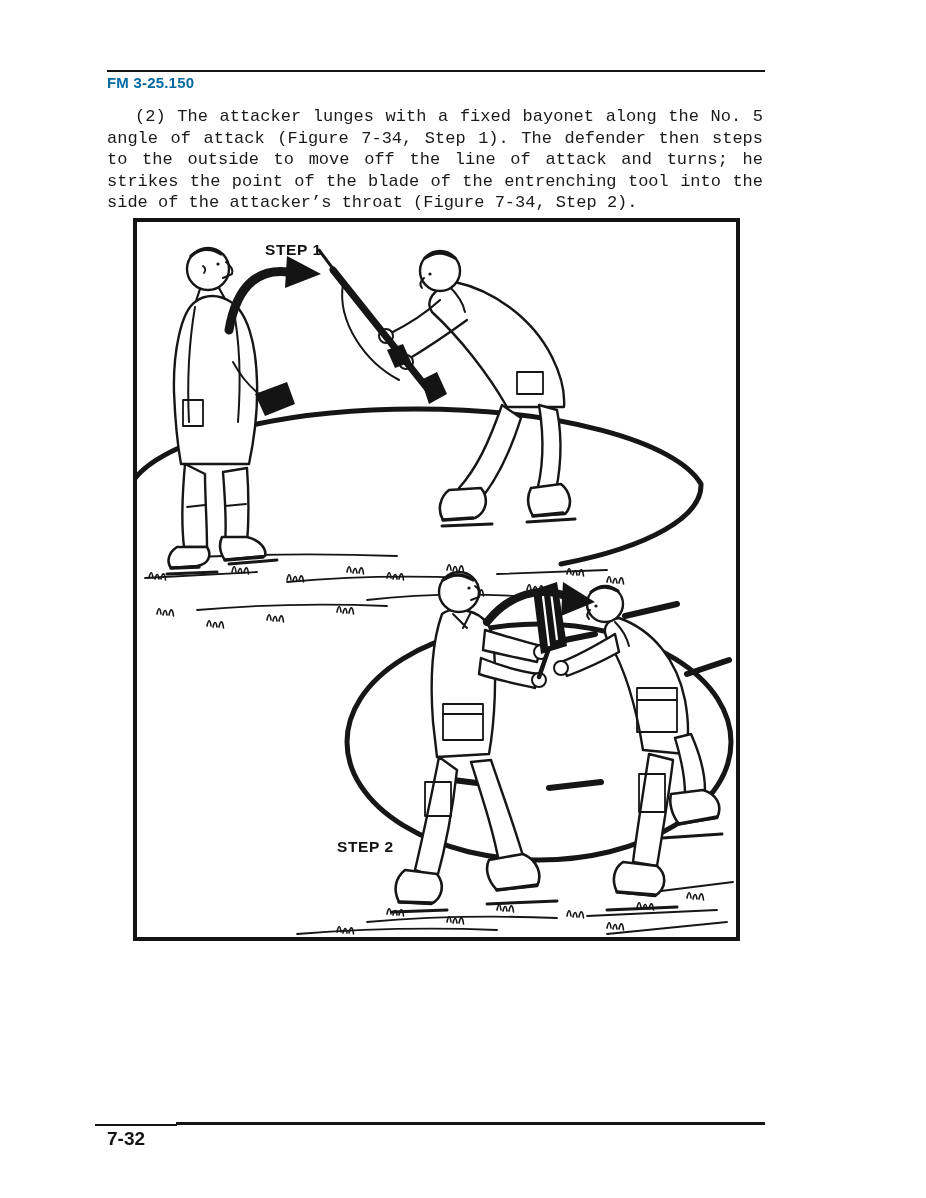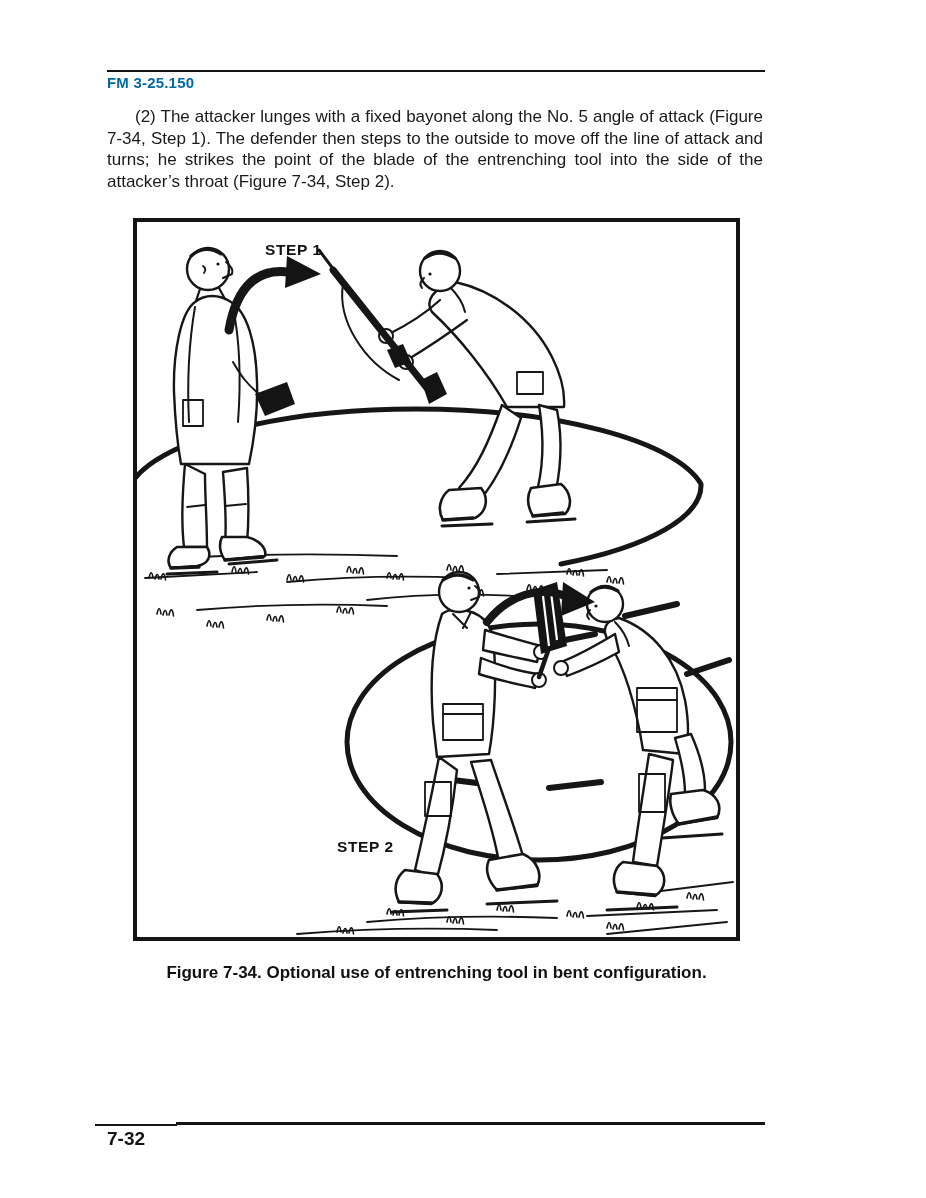--- a/index.html
+++ b/index.html
@@ -19,21 +19,21 @@
     color:#0369a1;
     margin-top:22px;
   }
   .header-rule{
     position:absolute;left:107px;top:70px;width:658px;height:2px;
     background:#141414;
   }
   
   .body-para{
     position:absolute;left:107px;top:106px;width:656px;
-    font-family:Liberation Sans, sans-serif;
+    font-family:Liberation Mono, monospace;
     font-size:17px;line-height:21.5px;
     text-align:justify;text-align-last:left;
     text-indent:28px;
     color:#1a1a1a;
     margin:0;
   }
   
   .figure-box{
     position:absolute;left:133px;top:218px;width:607px;height:723px;
     border:4px solid #141414;
@@ -252,19 +252,18 @@
       <g>
         <path class="ink" stroke-width="8" stroke="#141414" d="M 350,400 C 372,372 404,364 428,374"></path>
         <polygon class="filld" points="426,360 458,380 424,394"></polygon>
       </g>
 
       <text class="step-label" x="128" y="33">STEP 1</text>
       <text class="step-label" x="200" y="630">STEP 2</text>
     </svg>
   </figure>
 
-  <div class="caption">Figure 7-34. Optional use of entrenching tool in bent configuration.</div>
 
   <div class="footer-rule-thin"></div>
   <div class="footer-rule-thick"></div>
   <div class="page-number">7-32</div>
 
 </div>
 
 </body></html>

